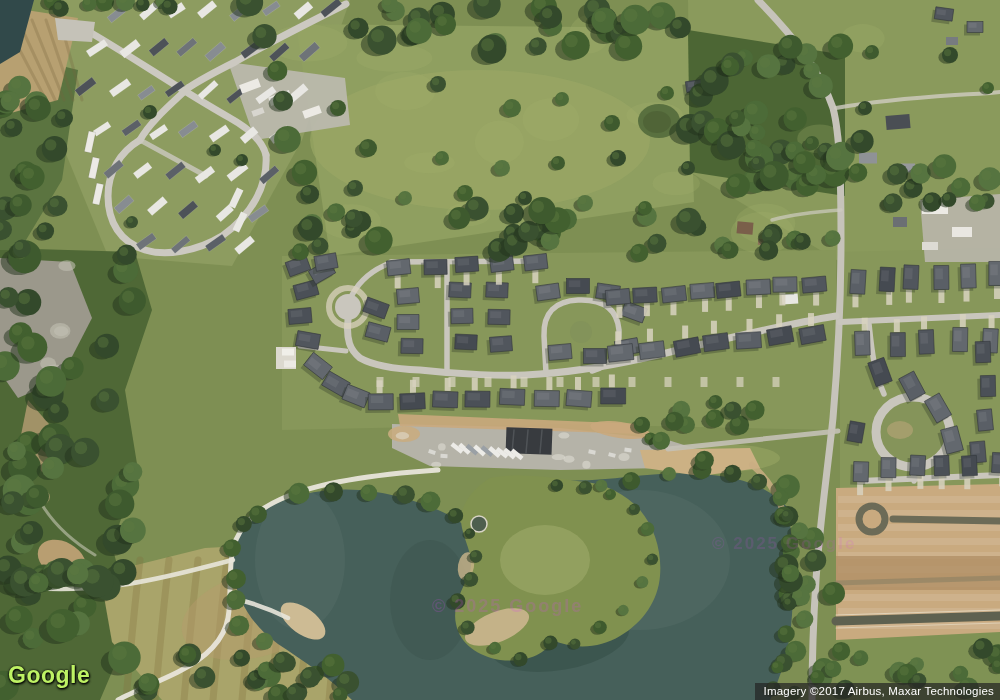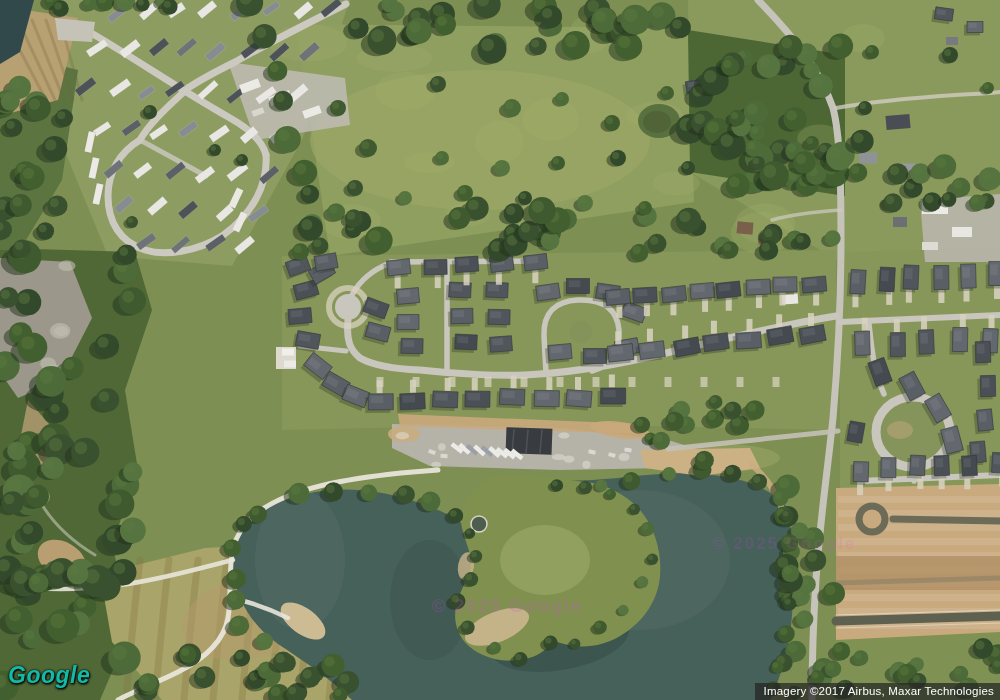--- a/index.html
+++ b/index.html
@@ -1,21 +1,21 @@
 <!DOCTYPE html>
 <html><head>
 <meta charset="utf-8">
 <style>
   html,body{margin:0;padding:0;background:#222;}
   .stage{position:relative;width:1000px;height:700px;overflow:hidden;cursor:grab;
          font-family:"Liberation Sans",sans-serif;}
   .stage svg{position:absolute;left:0;top:0;display:block;}
   .google-logo{position:absolute;left:8px;top:662px;font-size:23px;font-weight:700;
-    color:#14b8a6;letter-spacing:.5px;
-    text-shadow:0 1px 3px rgba(0,0,0,.95),0 0 2px rgba(0,0,0,.8),1px 1px 2px rgba(0,0,0,.9);font-style:italic;}
+    color:#bef264;letter-spacing:.5px;
+    text-shadow:0 1px 3px rgba(0,0,0,.95),0 0 2px rgba(0,0,0,.8),1px 1px 2px rgba(0,0,0,.9);}
   .wm{position:absolute;color:#d946ef;font-weight:700;letter-spacing:2px;pointer-events:none;}
   .wm1{left:432px;top:596px;font-size:18px;opacity:.20;}
   .wm2{left:712px;top:534px;font-size:17px;opacity:.14;}
   .attribution{position:absolute;right:0;bottom:0;background:rgba(36,36,36,.72);
     color:#fff;font-size:11.5px;padding:2px 6px 3px 9px;letter-spacing:.2px;}
 </style>
 </head>
 <body>
 
 <div class="stage">

